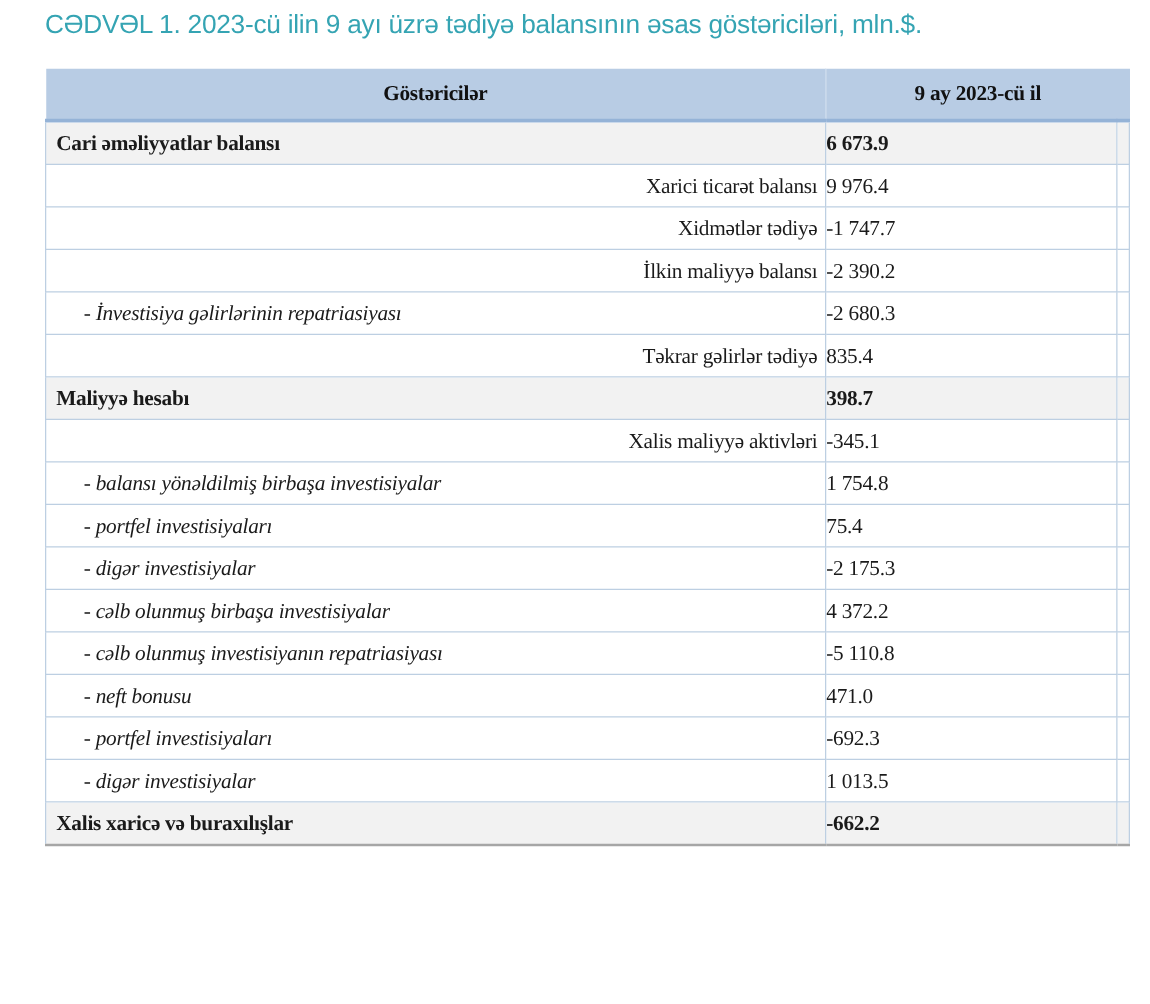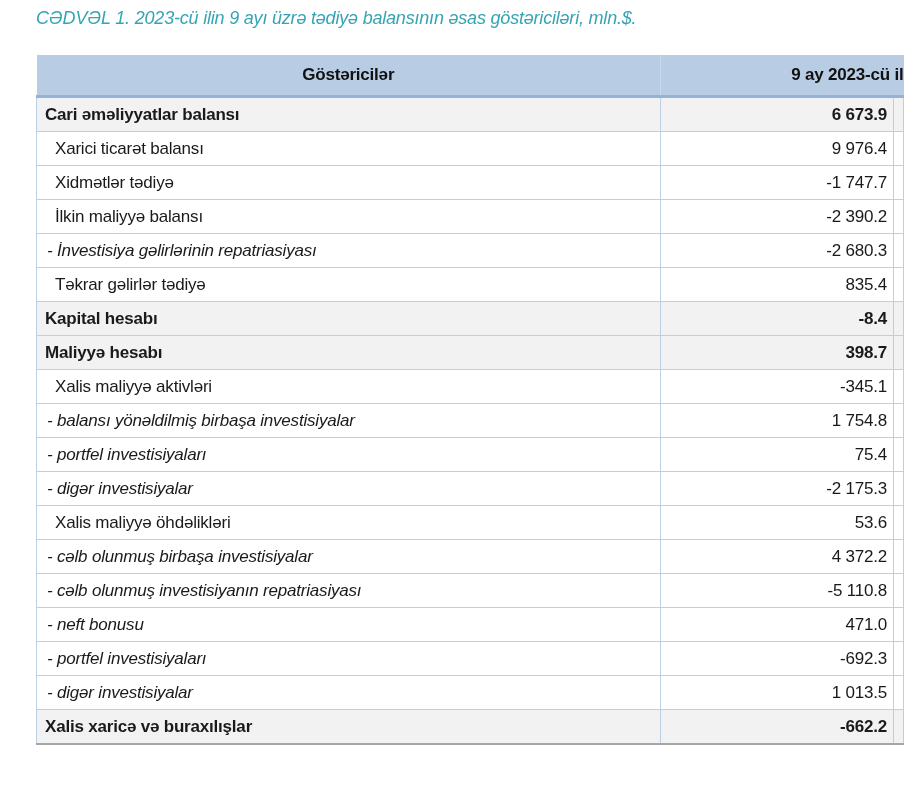--- a/index.html
+++ b/index.html
@@ -12,51 +12,51 @@
     --bottom-border:#a6a6a6;
     --text:#1a1a1a;
   }
   html,body{margin:0;padding:0;}
   body{
     width:920px;height:803px;background:#ffffff;overflow:hidden;position:relative;
     font-family:"Liberation Sans",sans-serif;color:var(--text);
   }
   .page-title{
     position:absolute;left:36px;top:8px;width:860px;
-    font-size:18px;font-style:italic;letter-spacing:-0.2px;
+    font-size:21px;letter-spacing:-0.2px;
     color:var(--title-text);white-space:nowrap;
   }
   .table-wrap{position:absolute;left:36px;top:55px;width:867px;}
-  table{border-collapse:collapse;table-layout:fixed;width:867px;font-size:17px;letter-spacing:-0.2px;}
+  table{border-collapse:collapse;table-layout:fixed;width:867px;font-size:17px;letter-spacing:-0.2px;font-family:Liberation Serif, serif;}
   col.c-label{width:624px;}
   col.c-value{width:233px;}
   col.c-spacer{width:10px;}
   thead th{
     background:var(--header-bg);
     height:40px;
     border-bottom:3px solid var(--header-border);
     font-weight:700;font-size:17px;color:#111;text-align:center;
     padding:0;
   }
-  thead th + th{border-left:1px solid var(--header-divider);text-align:right;}
+  thead th + th{border-left:1px solid var(--header-divider);}
   tbody td{
     border:1px solid var(--grid-border);
     height:33px;
     padding:0 6px 0 0;
     vertical-align:middle;
     overflow:hidden;white-space:nowrap;
   }
   tbody tr:last-child td{border-bottom:2px solid var(--bottom-border);}
   td.label{text-align:left;}
-  td.value{text-align:right;padding-right:6px;}
+  td.value{padding-right:6px;}
   td.spacer{padding:0;}
   tr.section{background:var(--section-bg);font-weight:700;}
   tr.section td.label{padding-left:8px;}
-  tr.sub td.label{padding-left:18px;}
-  tr.detail td.label{padding-left:10px;font-style:italic;}
+  tr.sub td.label{padding-left:18px;text-align:right;}
+  tr.detail td.label{padding-left:30px;font-style:italic;}
 </style>
 </head>
 <body>
 
 <div class="page-title">CƏDVƏL 1. 2023-cü ilin 9 ayı üzrə tədiyə balansının əsas göstəriciləri, mln.$.</div>
 
 <div class="table-wrap">
   <table>
     <colgroup>
       <col class="c-label">
@@ -94,25 +94,20 @@
     <td class="label">- İnvestisiya gəlirlərinin repatriasiyası</td>
     <td class="value">-2 680.3</td>
     <td class="spacer"></td>
   </tr>
         <tr class="sub">
     <td class="label">Təkrar gəlirlər tədiyə</td>
     <td class="value">835.4</td>
     <td class="spacer"></td>
   </tr>
         <tr class="section">
-    <td class="label">Kapital hesabı</td>
-    <td class="value">-8.4</td>
-    <td class="spacer"></td>
-  </tr>
-        <tr class="section">
     <td class="label">Maliyyə hesabı</td>
     <td class="value">398.7</td>
     <td class="spacer"></td>
   </tr>
         <tr class="sub">
     <td class="label">Xalis maliyyə aktivləri</td>
     <td class="value">-345.1</td>
     <td class="spacer"></td>
   </tr>
         <tr class="detail">
@@ -121,25 +116,20 @@
     <td class="spacer"></td>
   </tr>
         <tr class="detail">
     <td class="label">- portfel investisiyaları</td>
     <td class="value">75.4</td>
     <td class="spacer"></td>
   </tr>
         <tr class="detail">
     <td class="label">- digər investisiyalar</td>
     <td class="value">-2 175.3</td>
-    <td class="spacer"></td>
-  </tr>
-        <tr class="sub">
-    <td class="label">Xalis maliyyə öhdəlikləri</td>
-    <td class="value">53.6</td>
     <td class="spacer"></td>
   </tr>
         <tr class="detail">
     <td class="label">- cəlb olunmuş birbaşa investisiyalar</td>
     <td class="value">4 372.2</td>
     <td class="spacer"></td>
   </tr>
         <tr class="detail">
     <td class="label">- cəlb olunmuş investisiyanın repatriasiyası</td>
     <td class="value">-5 110.8</td>

